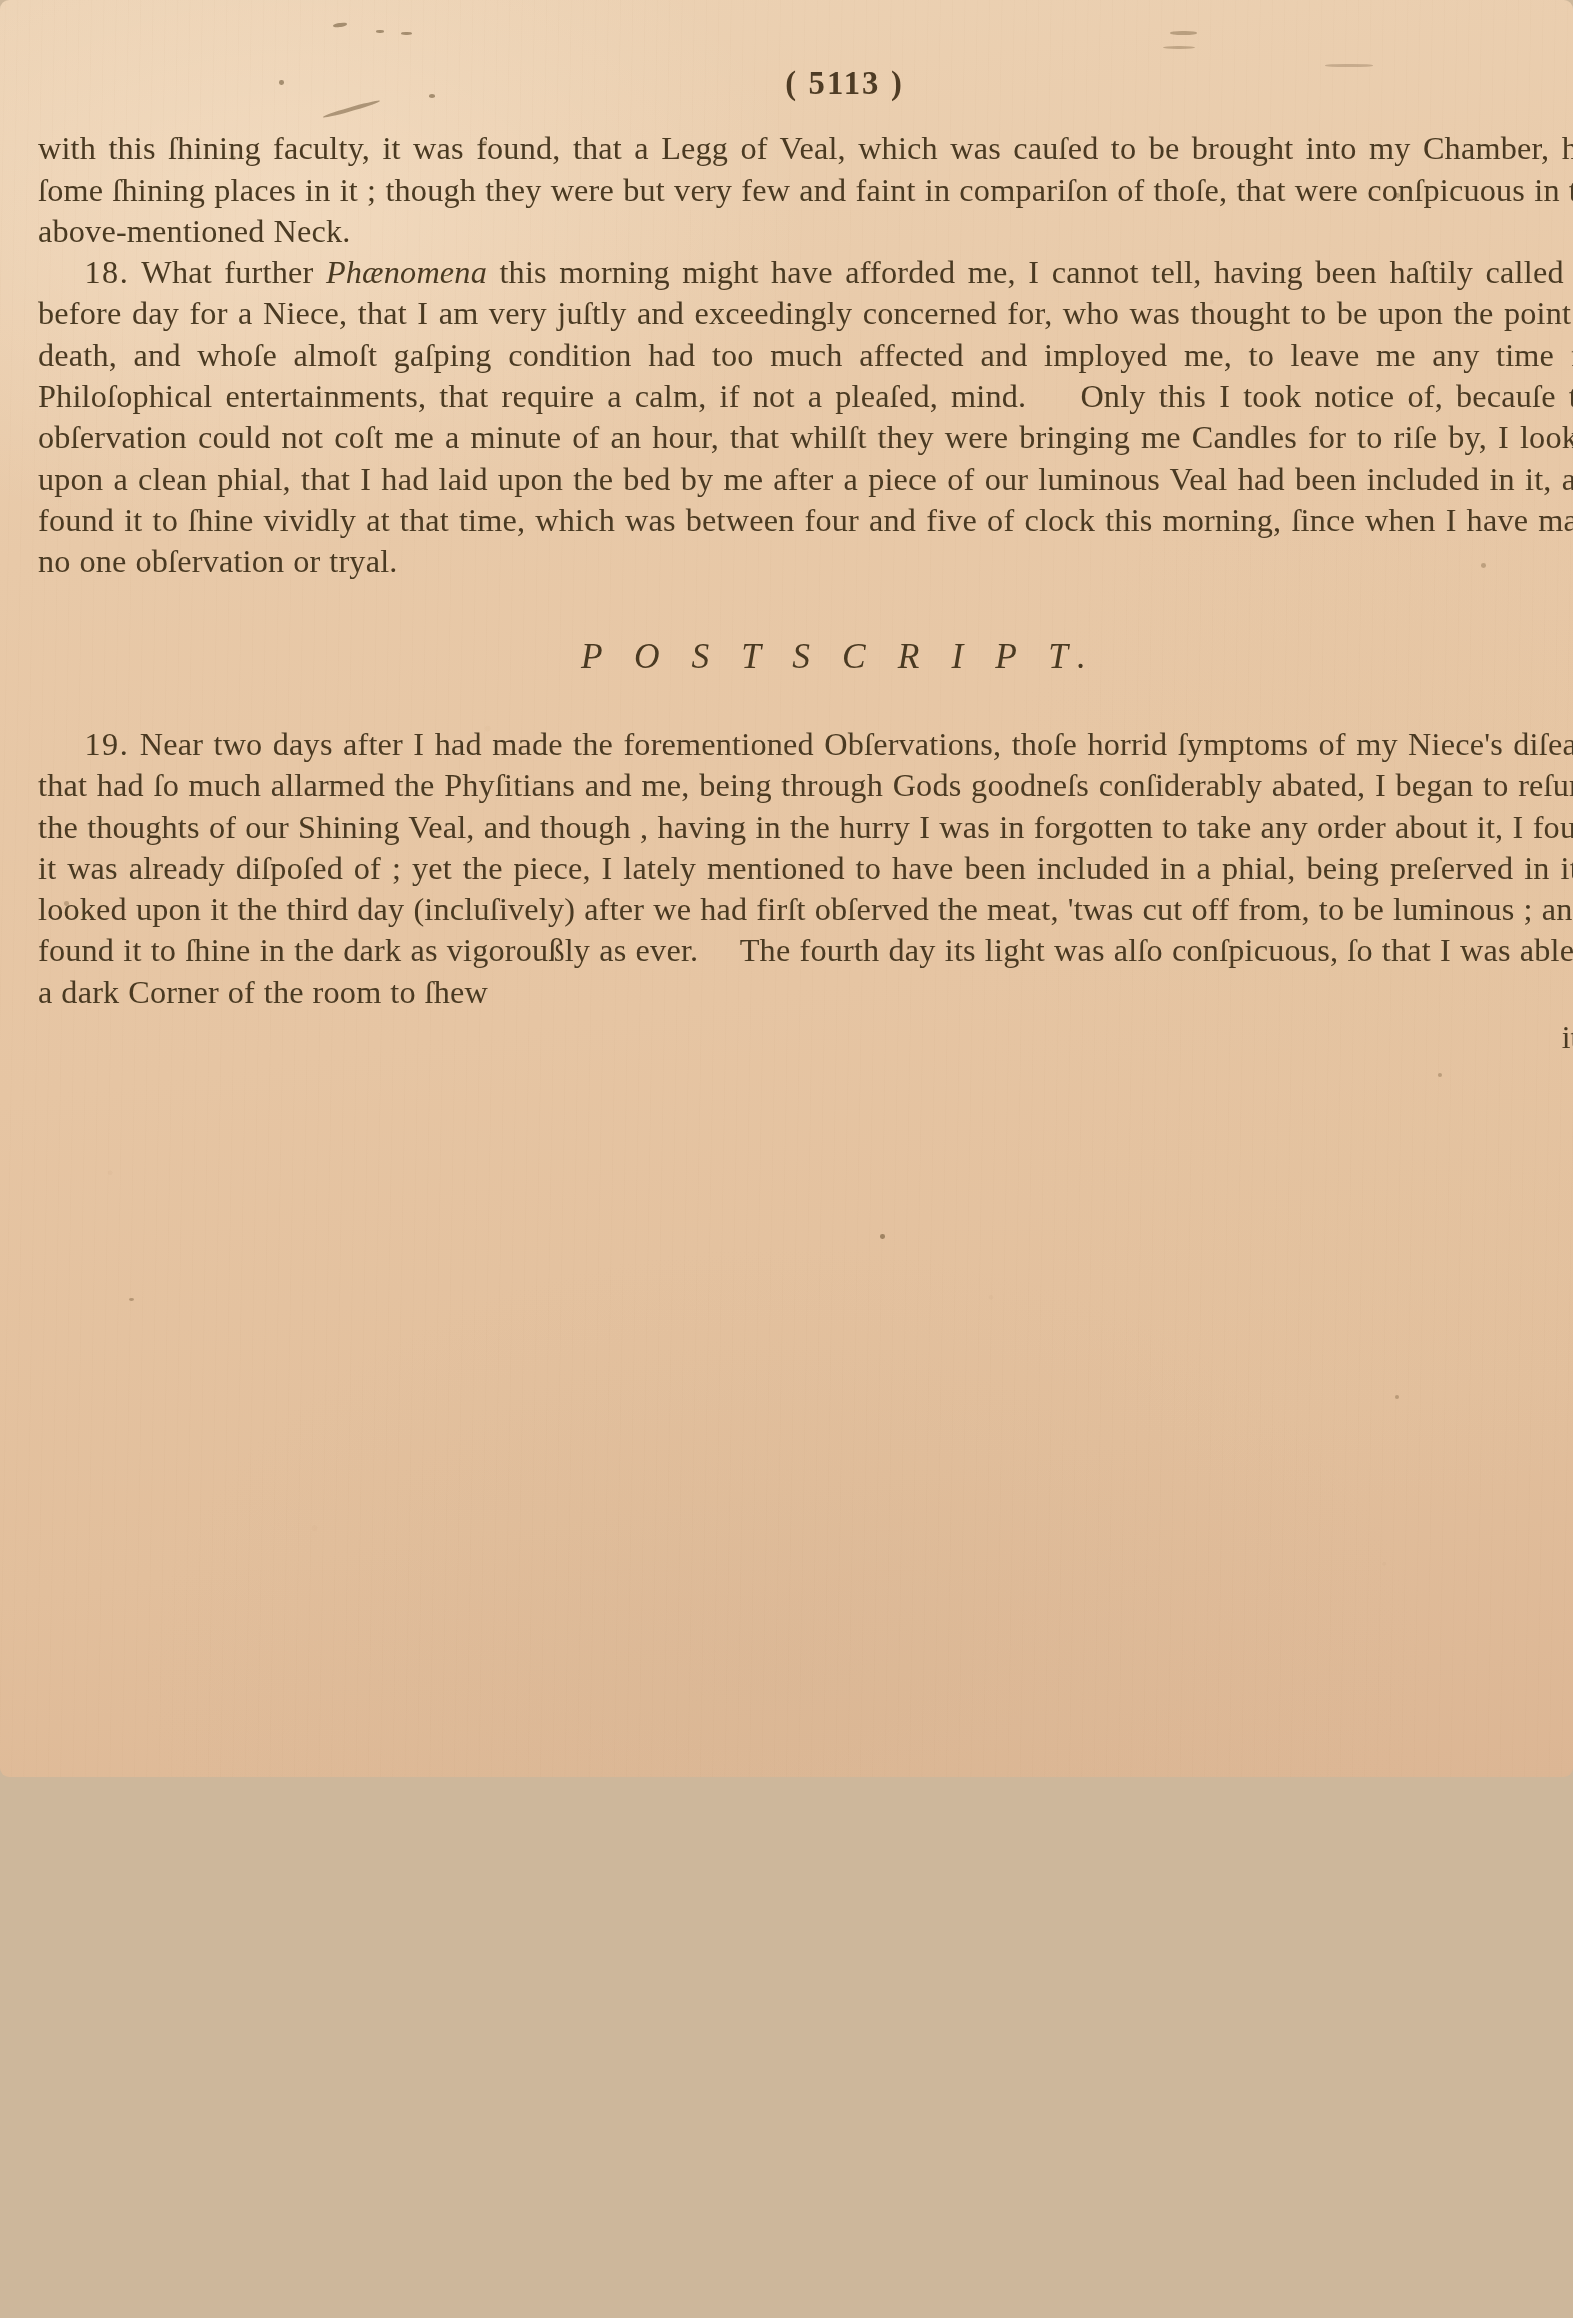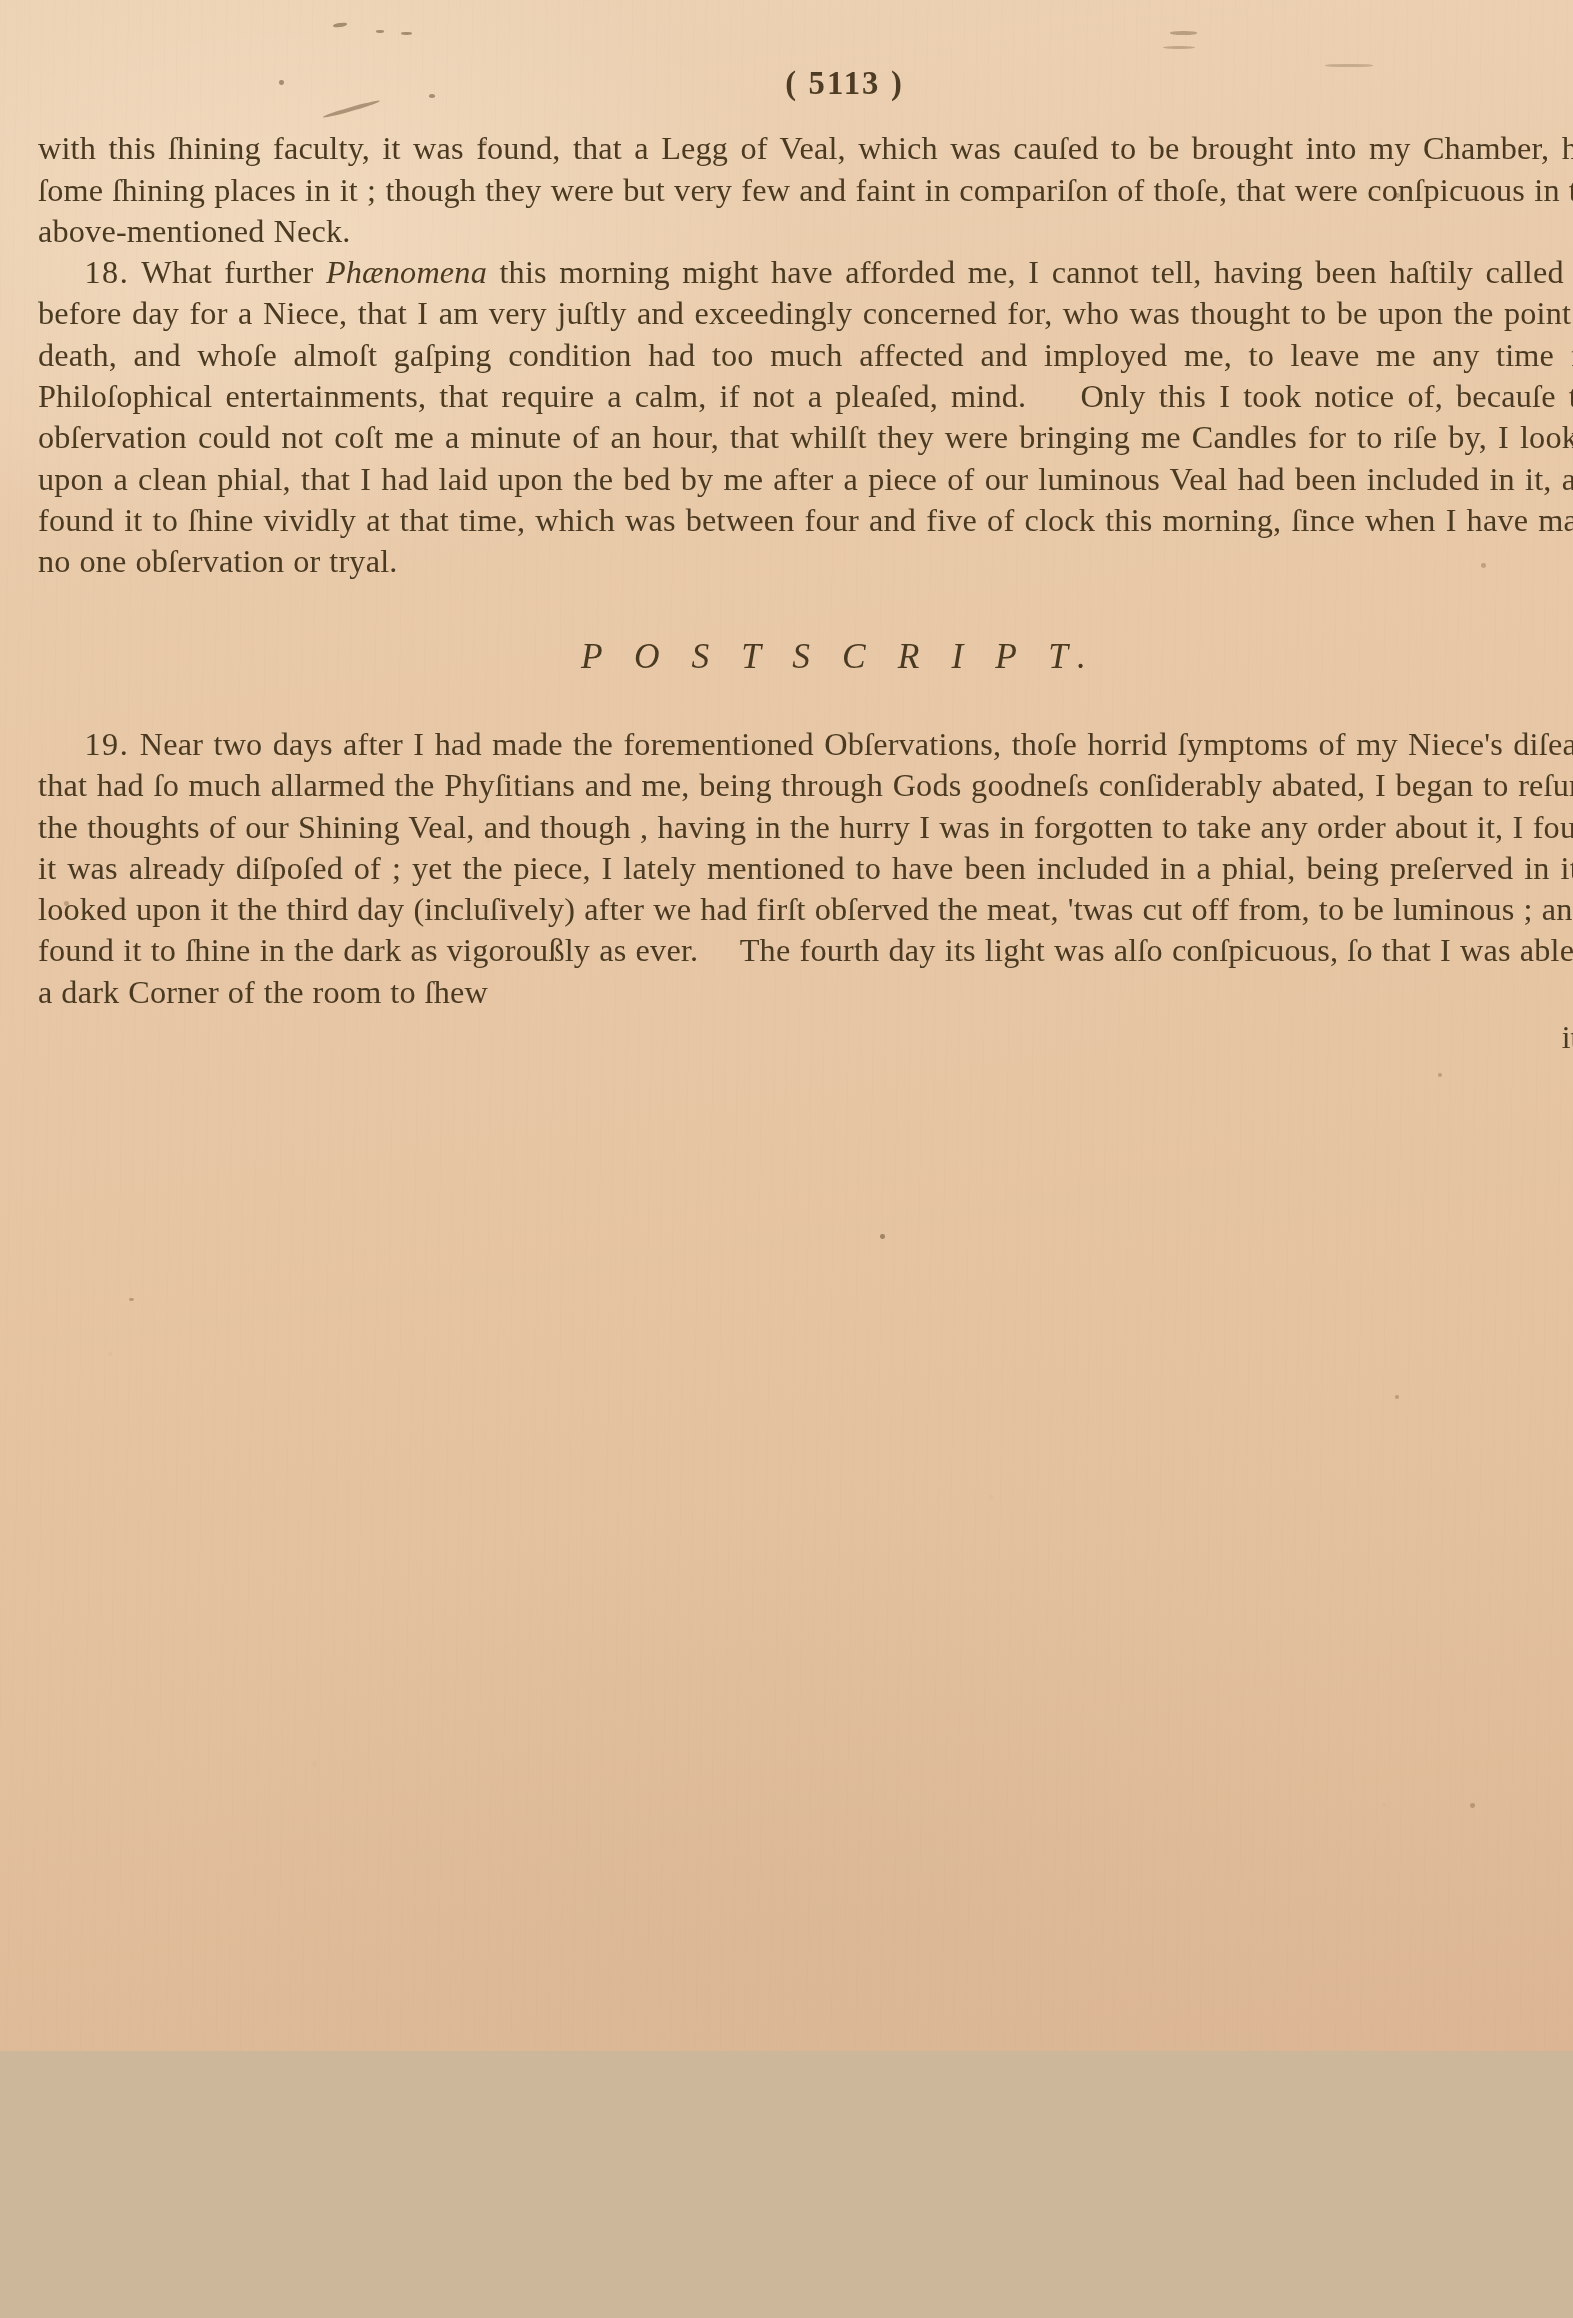--- a/index.html
+++ b/index.html
@@ -3,29 +3,30 @@
 <meta charset="utf-8">
 <style>
   html, body {
     margin: 0;
     padding: 0;
     background: #cdb79b;
   }
   .page {
     position: relative;
     width: 1573px;
-    height: 2051px;
+    height: 1777px;
     overflow: hidden;
     background:
       radial-gradient(ellipse 751px 483px at 18% 12%, rgba(255,240,220,0.35) 0%, rgba(255,240,220,0) 70%),
       radial-gradient(ellipse 590px 751px at 88% 55%, rgba(228,196,160,0.45) 0%, rgba(228,196,160,0) 72%),
       radial-gradient(ellipse 858px 590px at 50% 95%, rgba(214,180,146,0.40) 0%, rgba(214,180,146,0) 75%),
       linear-gradient(172deg, #ecd2b4 0%, #e8c9a8 28%, #e6c5a3 55%, #e2bf9c 80%, #dcb694 100%);
     font-family: "Liberation Serif", "DejaVu Serif", serif;
     color: #4a3a24;
+    border-radius: 9px;
   }
   
   .grain {
     position: absolute;
     inset: 0;
     pointer-events: none;
     opacity: 0.55;
     background-image:
       radial-gradient(circle at 12% 9%, rgba(140,104,66,0.10) 0 1.6px, transparent 2.1px),
       radial-gradient(circle at 77% 17%, rgba(140,104,66,0.09) 0 2.1px, transparent 2.7px),

